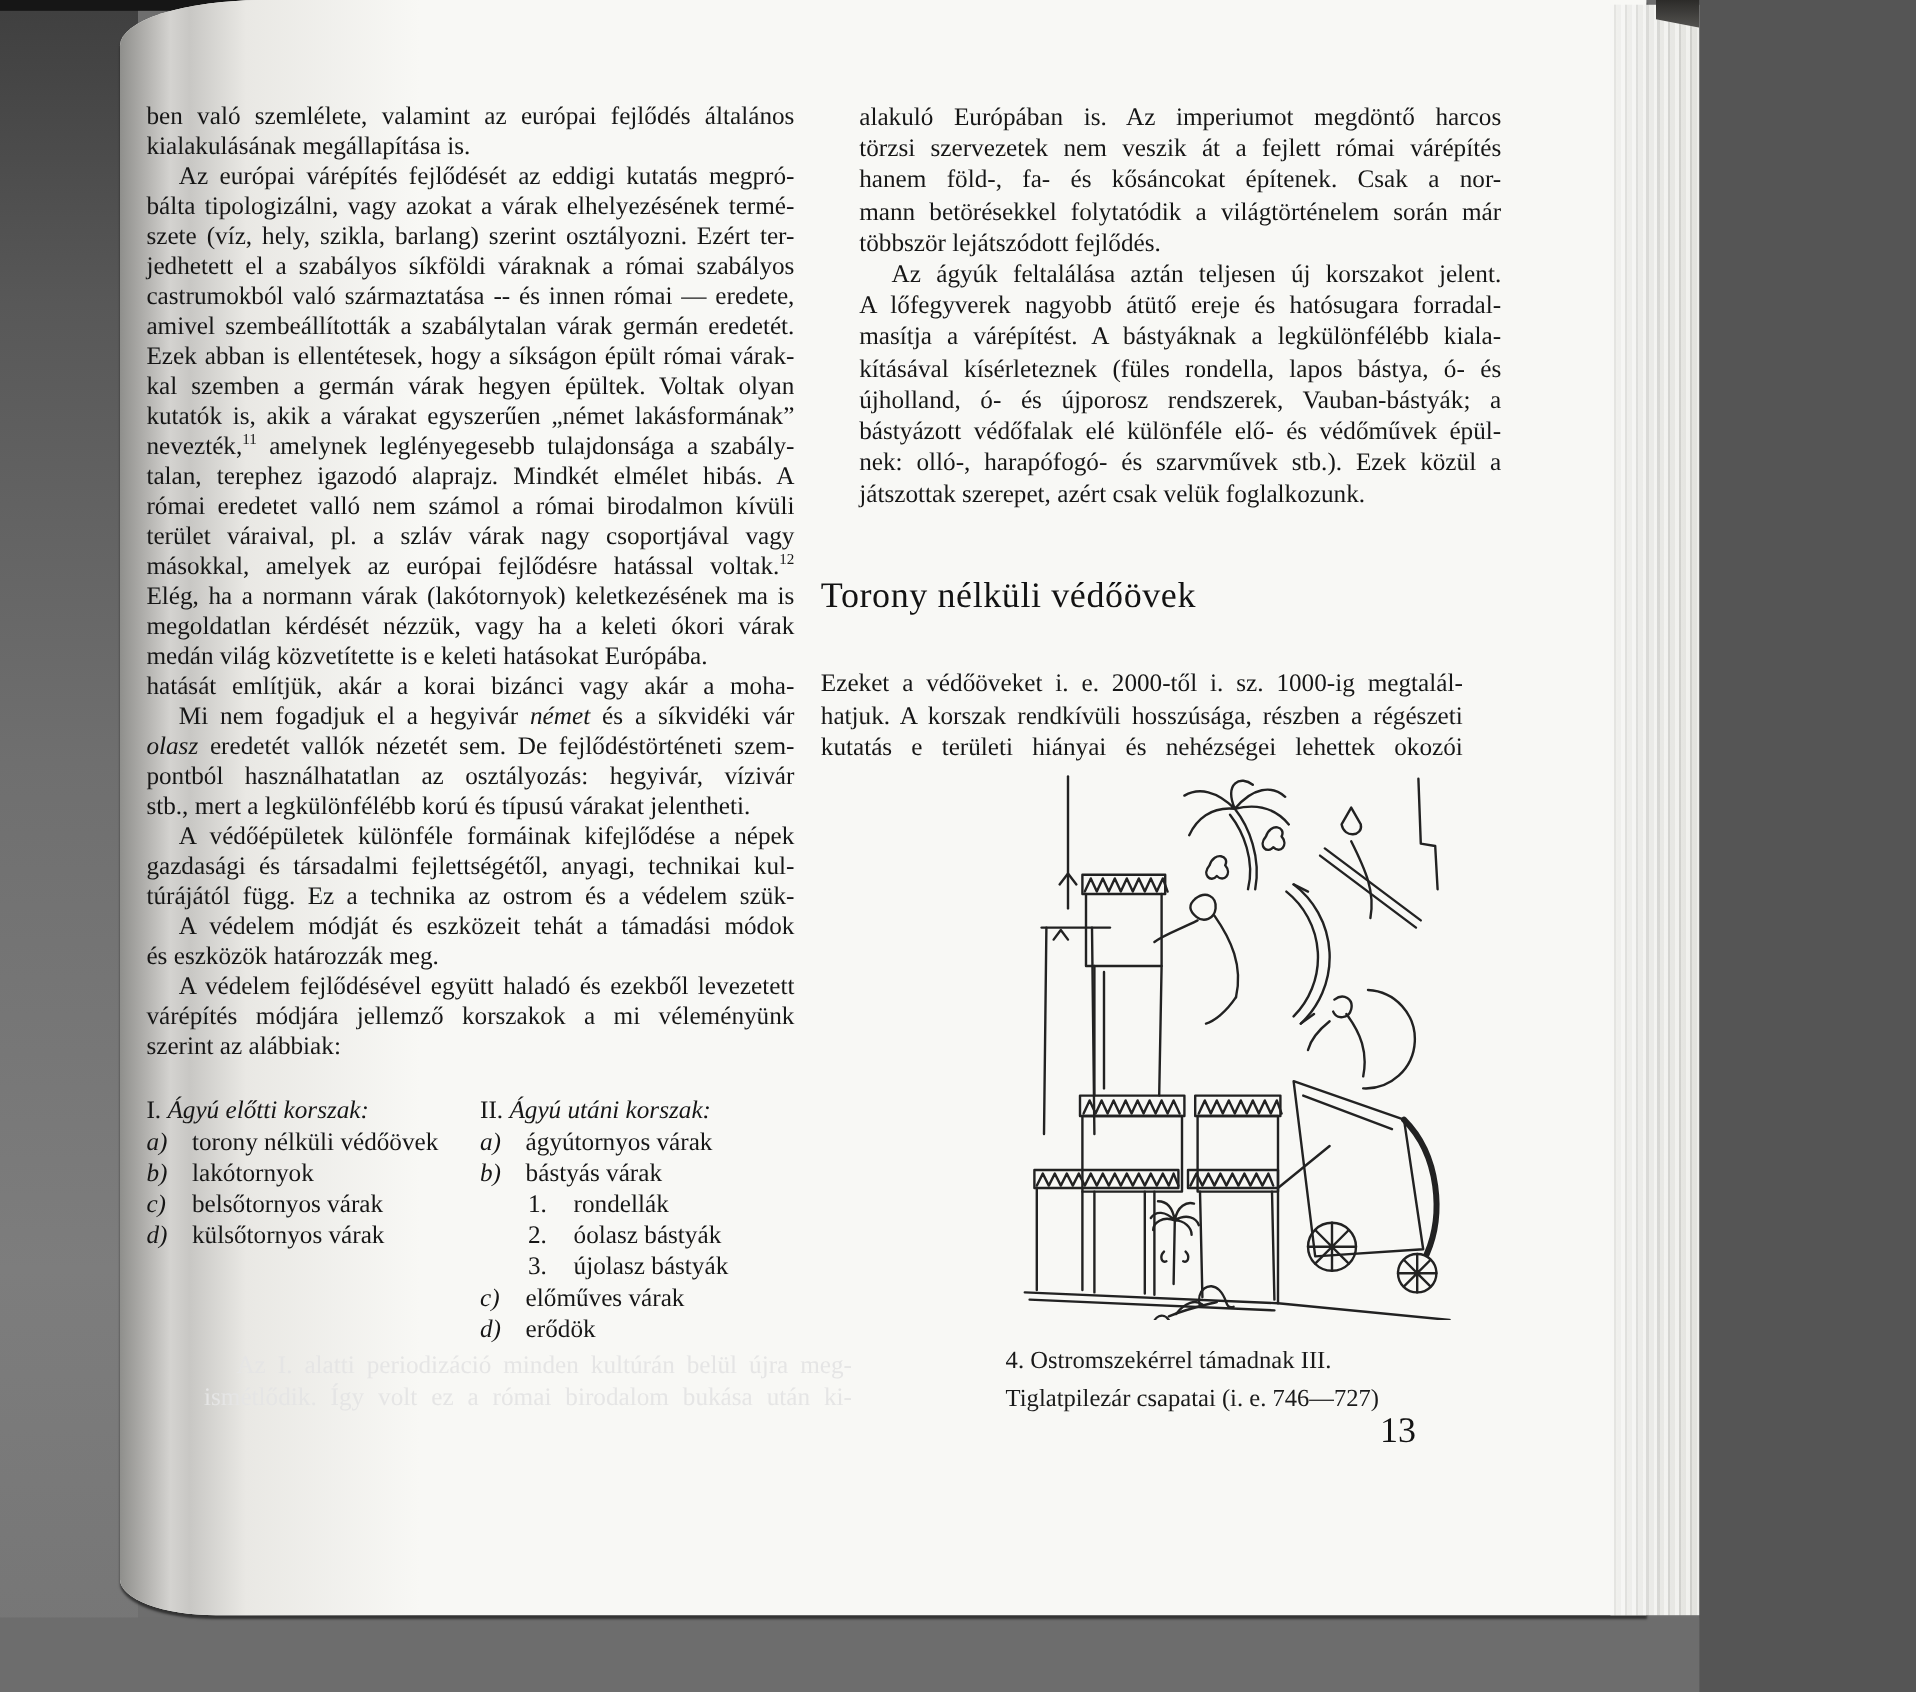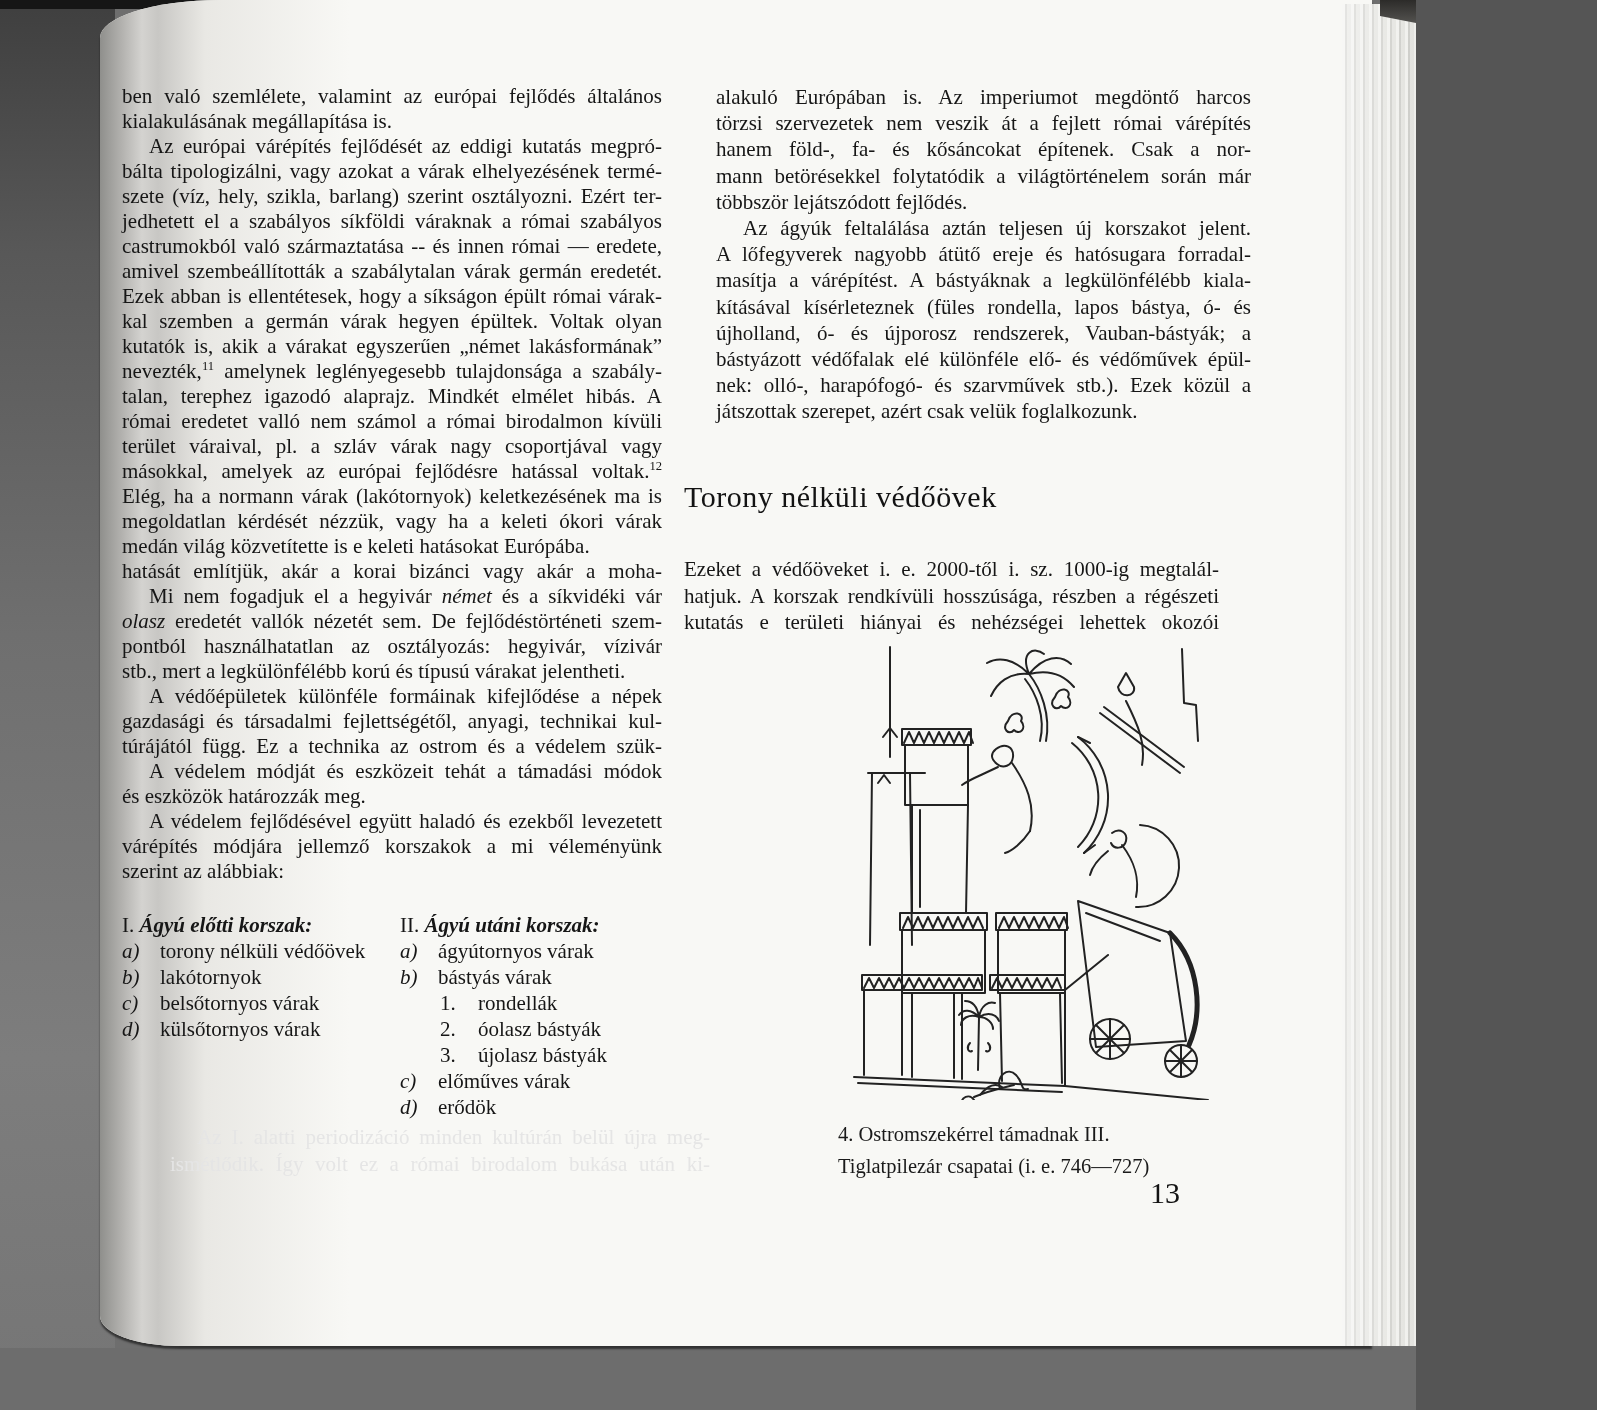--- a/index.html
+++ b/index.html
@@ -35,21 +35,21 @@
   .lcol{left:122px;top:84px;width:540px;line-height:25px;}
   .rcol{left:716px;top:84px;width:535px;line-height:26.2px;}
   .para{margin:0;}
   .para.indent .line:first-child{text-indent:27px;}
   .line{text-align:justify;text-align-last:justify;white-space:normal;}
   .line.no-just{text-align-last:left;}
   sup{font-size:60%;line-height:0;}
   
   .plist{position:absolute;color:#161616;font-size:21px;line-height:26px;}
   .plist .title{white-space:nowrap;}
-  .plist .title i{font-style:italic;font-weight:bold;}
+  .plist .title i{font-style:italic;}
   .plist .row{display:flex;}
   .plist .row .mk{flex:none;width:38px;font-style:italic;}
   .plist .row.num .mk{font-style:normal;}
   .plist .row.lvl1{padding-left:40px;}
   .closing{position:absolute;left:122px;top:1124px;width:540px;color:#e5e5e5;
            font-size:21px;line-height:26.5px;margin-left:48px;}
   .heading{position:absolute;left:684px;top:480px;color:#131313;font-size:30px;
            letter-spacing:.5px;white-space:nowrap;}
   .figure{position:absolute;left:850px;top:645px;width:360px;height:455px;}
   .figure svg{display:block;width:100%;height:100%;}

